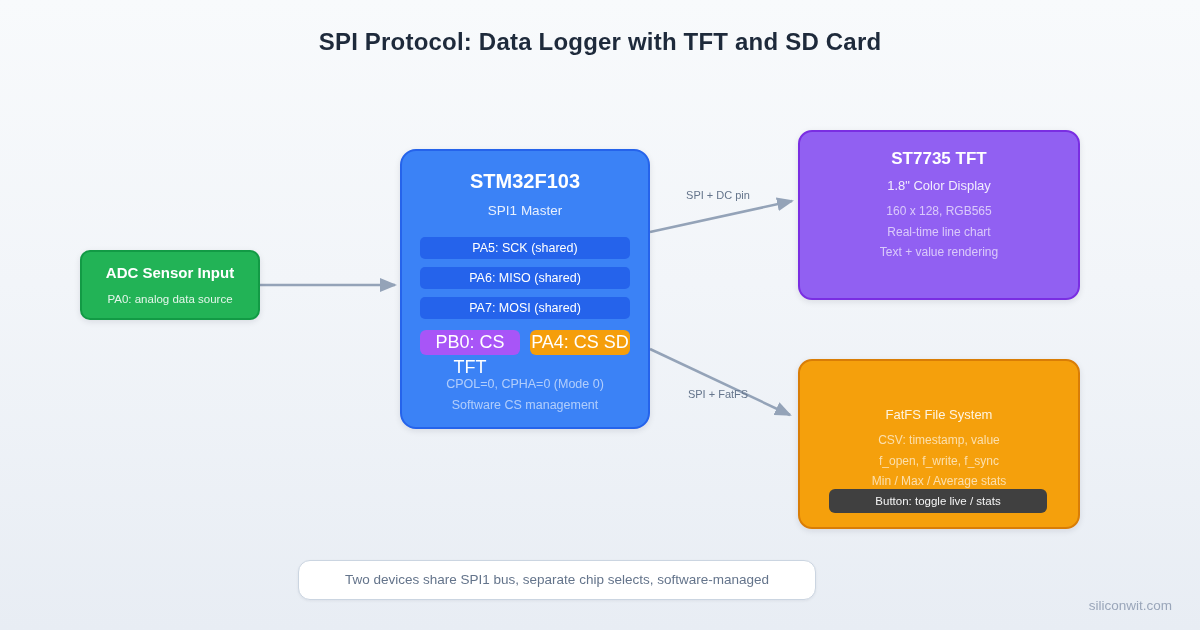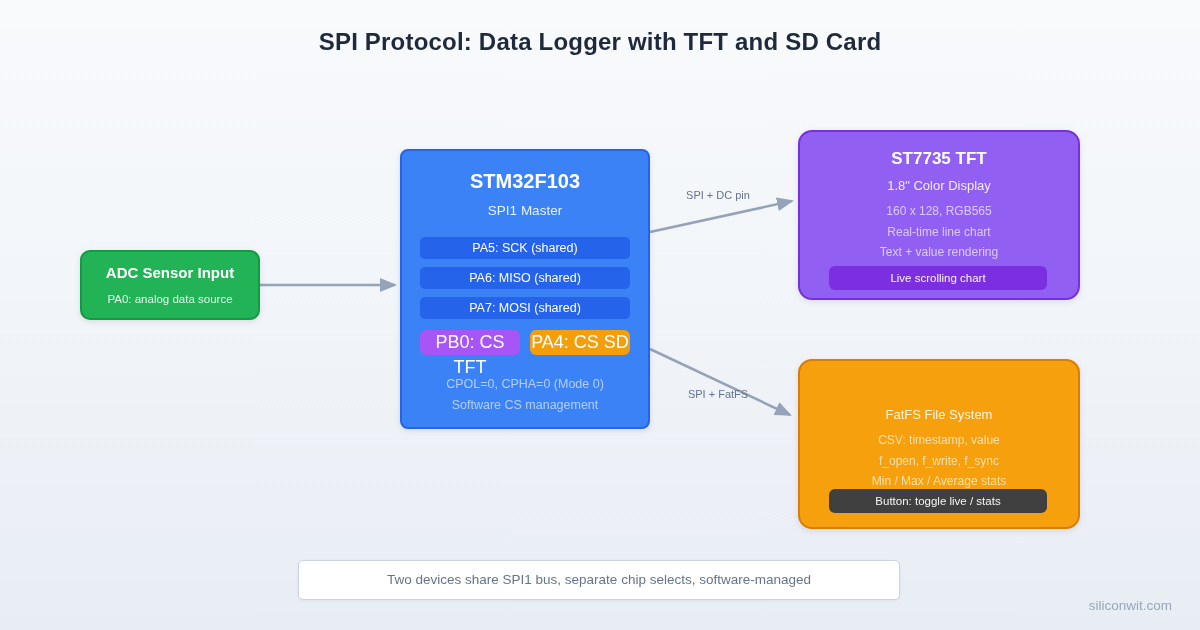--- a/index.html
+++ b/index.html
@@ -21,21 +21,21 @@
   .node .ttl{position:absolute;left:0;width:100%;text-align:center;color:#fff;font-weight:bold;}
   .node .sub{position:absolute;left:0;width:100%;text-align:center;color:rgba(255,255,255,.88);}
   .detail{position:absolute;left:0;width:100%;text-align:center;font-size:12px;color:rgba(255,255,255,.66);}
   .badge{position:absolute;left:29px;width:218px;height:24px;line-height:24px;border-radius:6px;
          text-align:center;font-size:11.5px;color:rgba(255,255,255,.95);}
 
   .node-adc{left:80px;top:250px;width:180px;height:70px;background:#22b356;border:2px solid #129a45;border-radius:10px;}
   .adc-ttl{top:12px;font-size:15px;}
   .adc-sub{top:41px;font-size:11.5px;color:rgba(255,255,255,.85);}
 
-  .node-mcu{left:400px;top:149px;width:250px;height:280px;background:#3b82f6;border:2px solid #2563eb;border-radius:8px;}
+  .node-mcu{left:400px;top:149px;width:250px;height:280px;background:#3b82f6;border:2px solid #2563eb;border-radius:16px;}
   .mcu-ttl{top:19px;font-size:20px;}
   .mcu-sub{top:52px;font-size:13.5px;color:rgba(255,255,255,.8);}
   .pin{position:absolute;left:18px;width:210px;height:22px;line-height:22px;background:#2563eb;
        border-radius:5px;text-align:center;color:#fff;font-size:12.5px;}
   .pin1{top:86px}.pin2{top:116px}.pin3{top:146px}
   .cs{position:absolute;width:100px;height:25px;line-height:25px;border-radius:6px;text-align:center;color:#fff;font-size:18px;}
   .cs-tft{left:18px;top:179px;background:#a855f7;}
   .cs-sd{left:128px;top:179px;background:#f59e0b;}
   .mode{position:absolute;left:0;width:100%;text-align:center;font-size:12.5px;color:rgba(255,255,255,.6);}
   .mode1{top:226px}.mode2{top:247px}
@@ -46,22 +46,22 @@
   .tft-d1{top:72px}.tft-d2{top:93px}.tft-d3{top:113px}
   .tft-badge{top:134px;background:#7c2fe0;}
 
   .node-sd{left:798px;top:359px;width:282px;height:170px;background:#f5a00c;border:2px solid #d97d06;border-radius:14px;}
   .sd-ttl{top:17px;font-size:17px;}
   .sd-sub{top:46px;font-size:13px;}
   .sd-d1{top:72px}.sd-d2{top:93px}.sd-d3{top:113px}
   .sd-badge{top:128px;background:#404040;}
 
   .note{
-    position:absolute;left:298px;top:560px;width:602px;height:40px;box-sizing:border-box;
-    background:#ffffff;border:1.5px solid #cbd5e1;border-radius:5px;
+    position:absolute;left:298px;top:560px;width:518px;height:40px;box-sizing:border-box;
+    background:#ffffff;border:1.5px solid #cbd5e1;border-radius:12px;
     line-height:37px;text-align:center;font-size:13.5px;color:#64748b;
     box-shadow:0 1px 3px rgba(15,23,42,.06);
   }
   .watermark{position:absolute;right:28px;top:598px;font-size:13.5px;color:#9aa6ba;}
 </style>
 </head>
 <body>
 
 <div class="canvas">
 
@@ -97,21 +97,20 @@
     <div class="mode mode1">CPOL=0, CPHA=0 (Mode 0)</div>
     <div class="mode mode2">Software CS management</div>
   </div>
 
   <div class="node node-tft">
     <div class="ttl tft-ttl">ST7735 TFT</div>
     <div class="sub tft-sub">1.8" Color Display</div>
     <div class="detail tft-d1">160 x 128, RGB565</div>
     <div class="detail tft-d2">Real-time line chart</div>
     <div class="detail tft-d3">Text + value rendering</div>
-    <div class="badge tft-badge">Live scrolling chart</div>
   </div>
 
   <div class="node node-sd">
     <div class="sub sd-sub">FatFS File System</div>
     <div class="detail sd-d1">CSV: timestamp, value</div>
     <div class="detail sd-d2">f_open, f_write, f_sync</div>
     <div class="detail sd-d3">Min / Max / Average stats</div>
     <div class="badge sd-badge">Button: toggle live / stats</div>
   </div>
 

